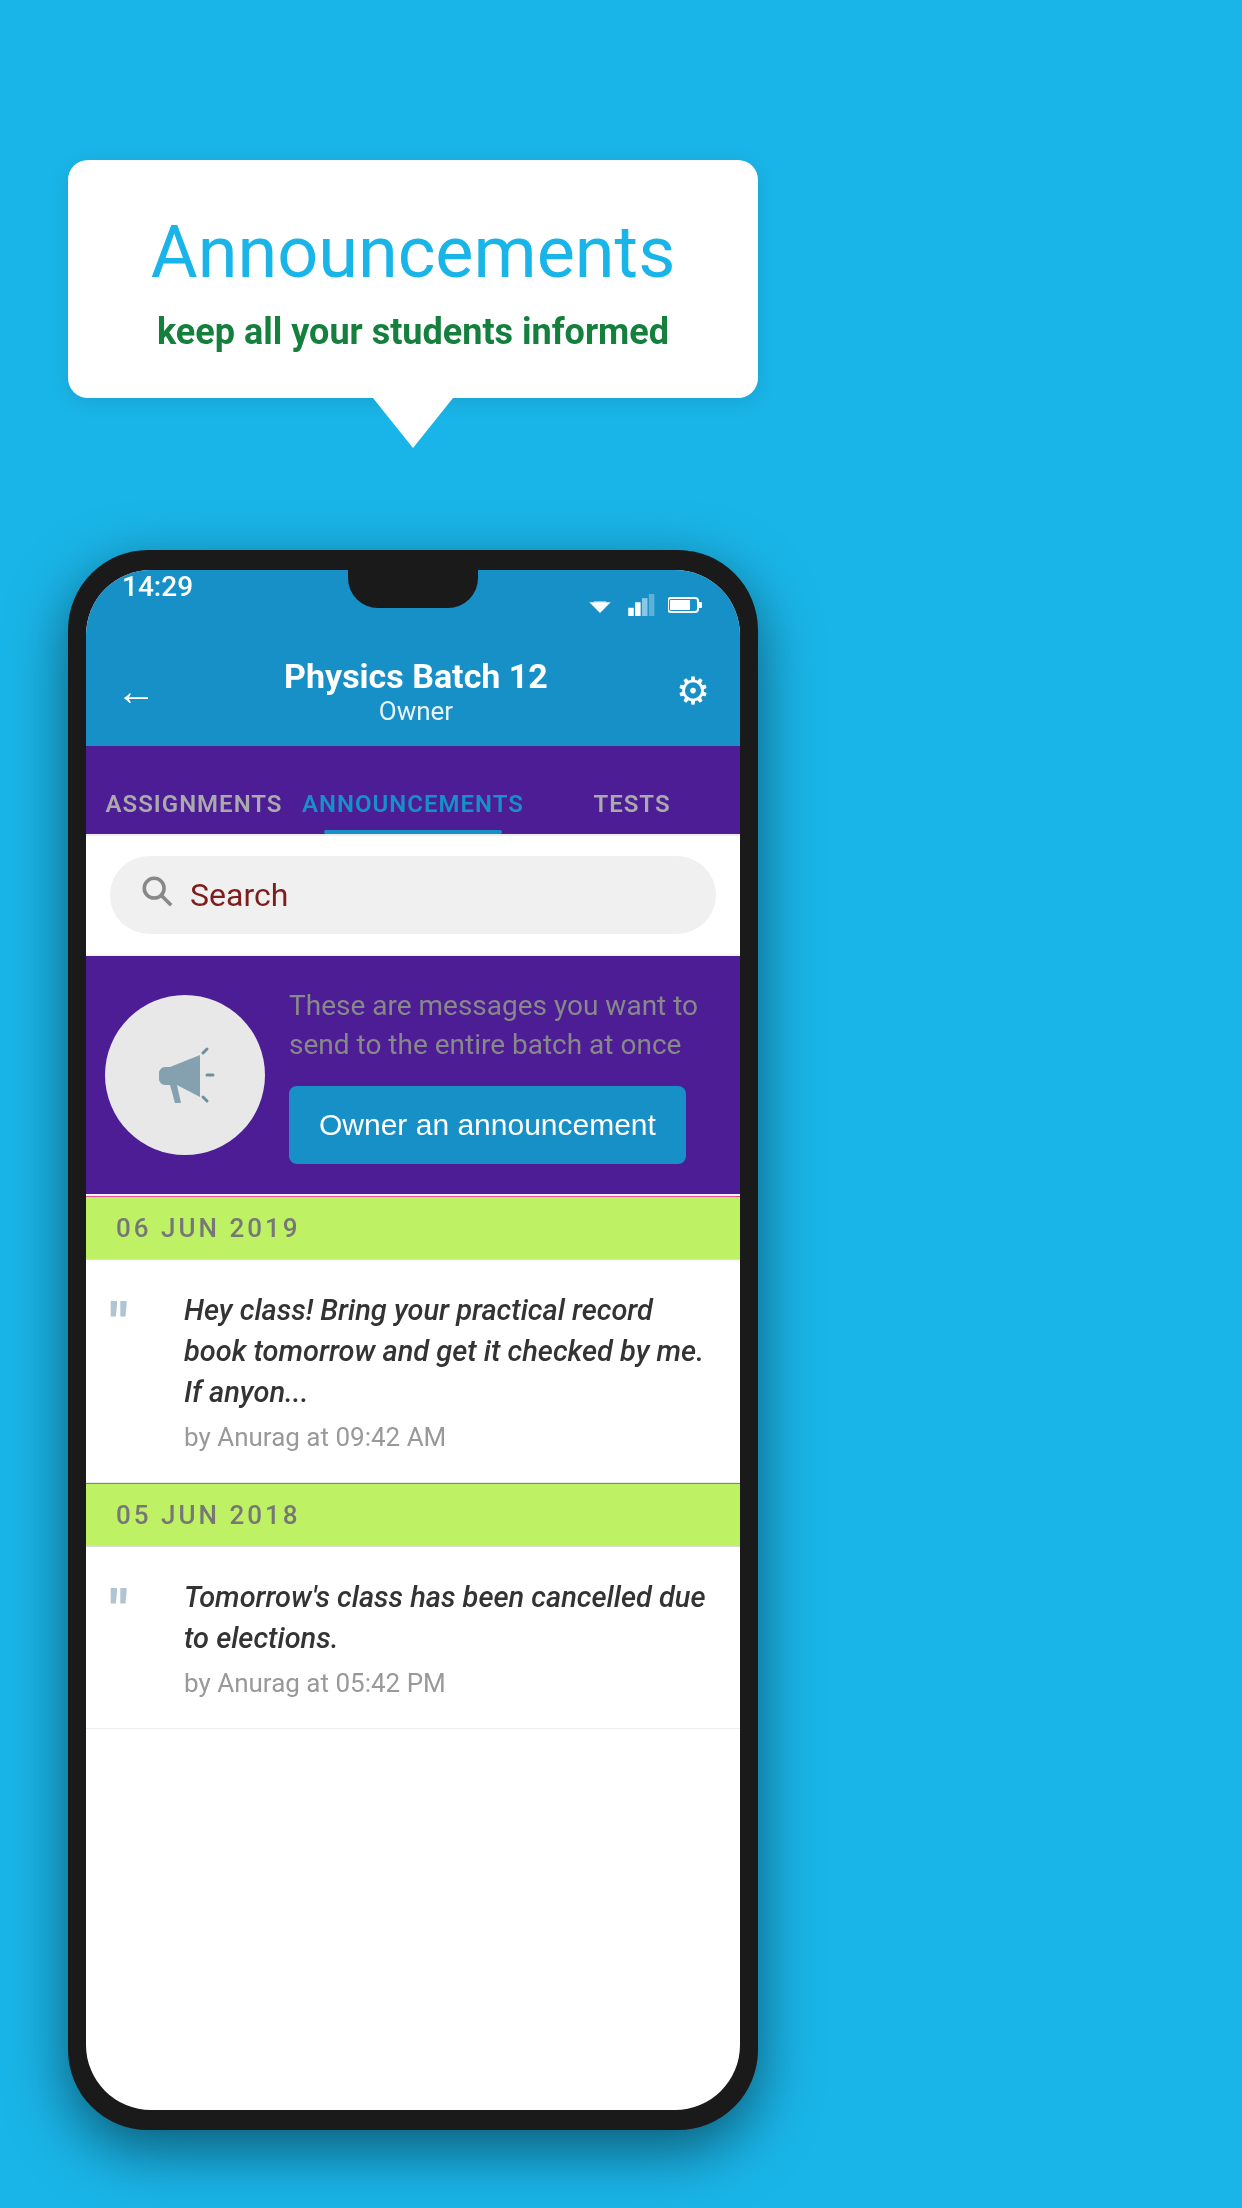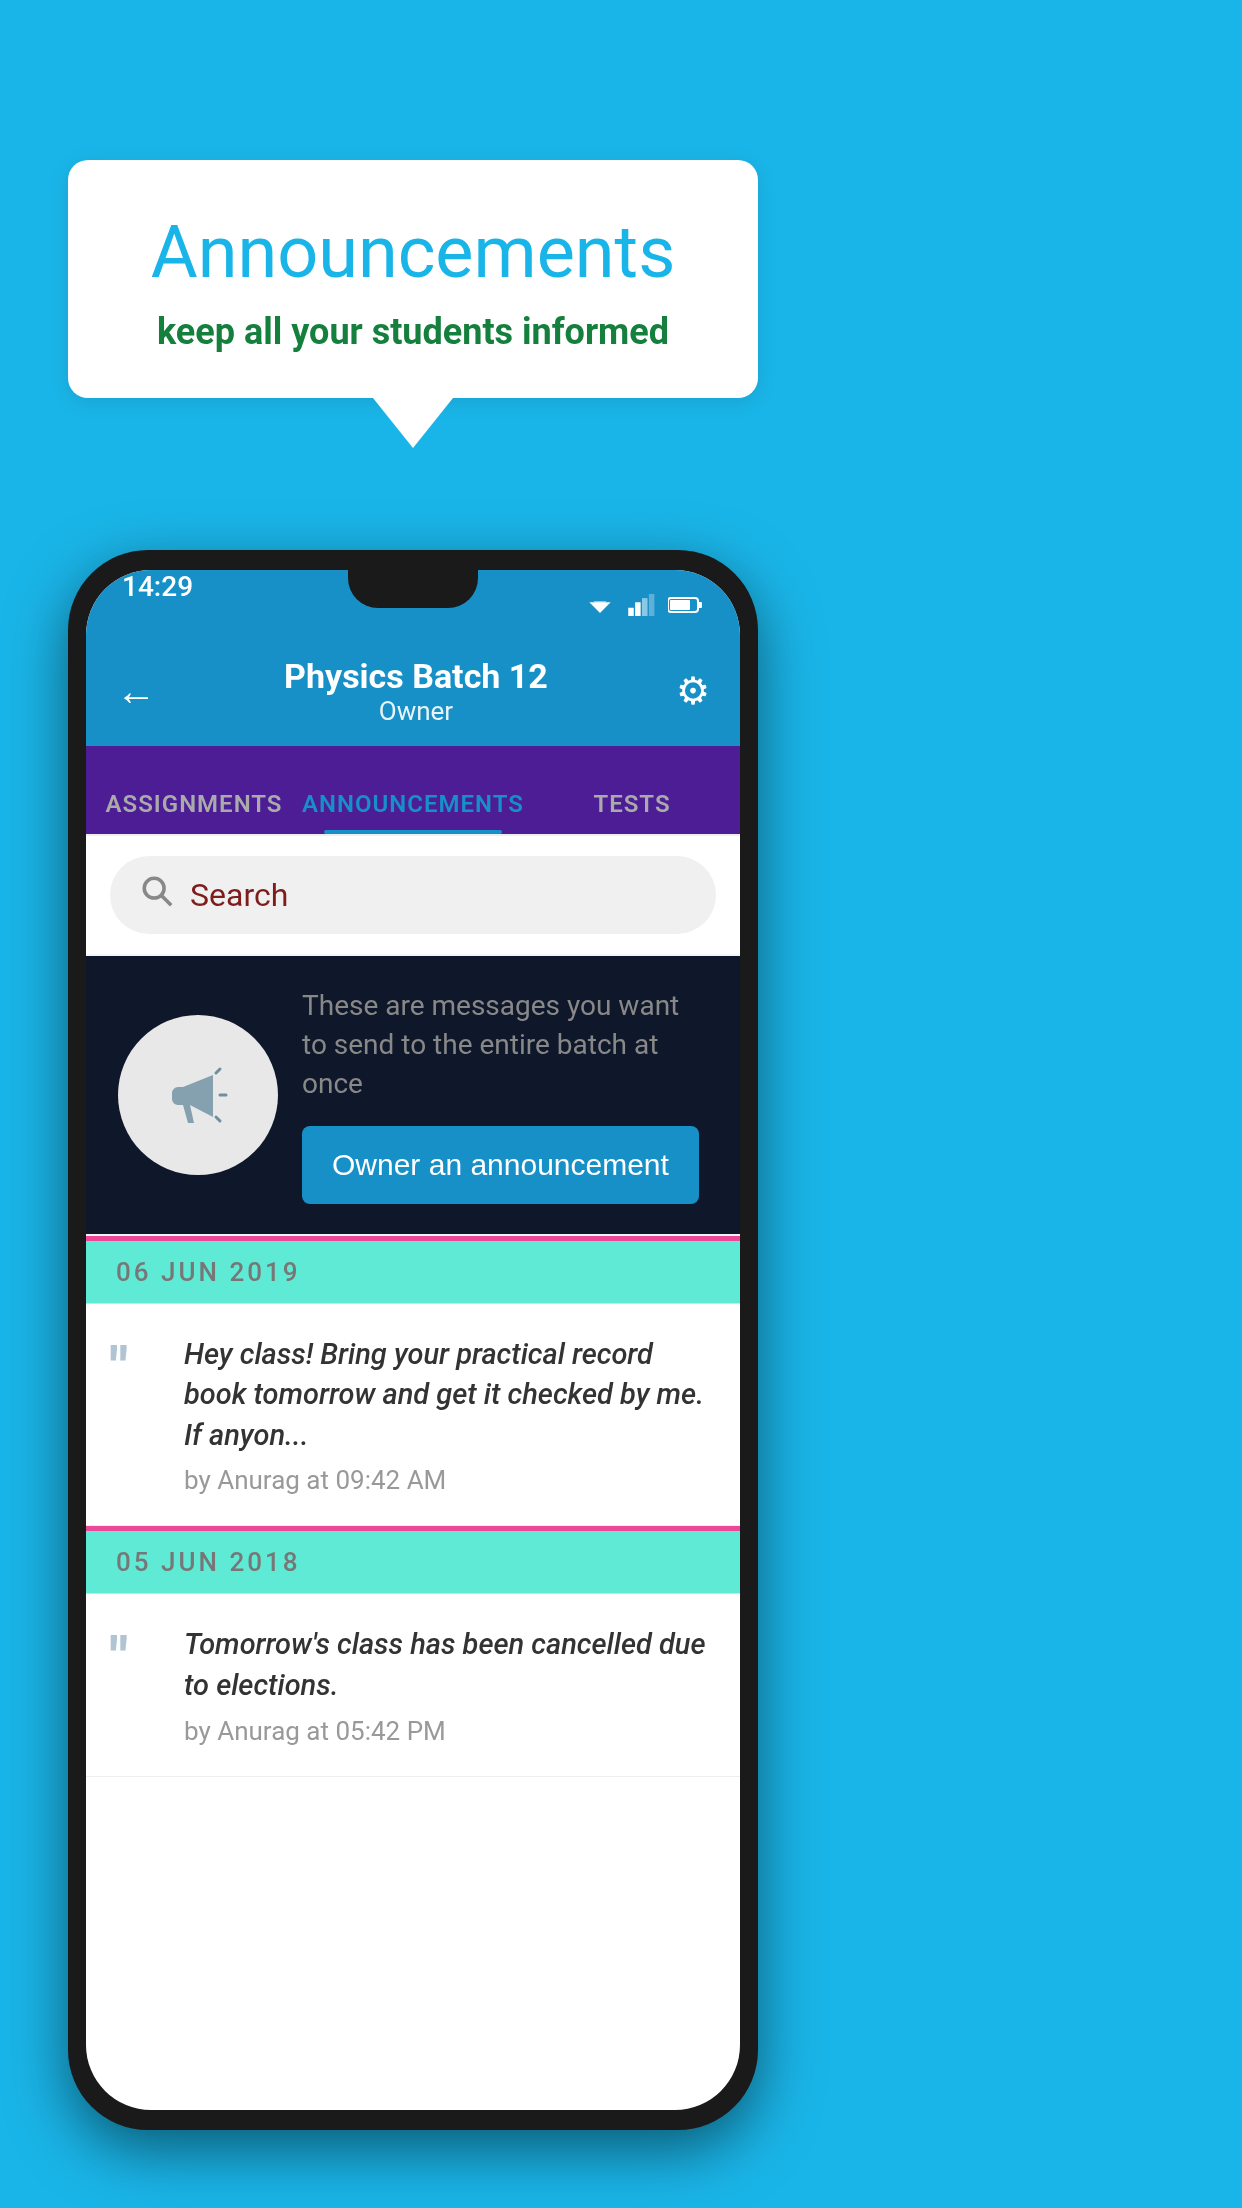--- a/index.html
+++ b/index.html
@@ -217,23 +217,23 @@
       color: #888;
       font-size: 34px;
     }
     .search-text {
       color: #7f1d1d;
       font-size: 32px;
     }
 
     
     .promo-card {
-      background: #0f172a;
+      background: #4c1d95;
       margin: 2px 0;
-      padding: 30px 32px;
+      padding: 30px 19px;
       display: flex;
       align-items: center;
       gap: 24px;
     }
     .promo-icon-circle {
       width: 160px;
       height: 160px;
       min-width: 160px;
       background: #e8e8e8;
       border-radius: 50%;
@@ -257,27 +257,27 @@
       border-radius: 8px;
       padding: 22px 30px;
       font-size: 30px;
       font-weight: 500;
       cursor: pointer;
       white-space: nowrap;
     }
 
     
     .date-separator {
-      background: #5eead4;
+      background: #bef264;
       padding: 16px 30px;
       font-size: 26px;
       color: #777;
       letter-spacing: 3px;
       font-weight: 500;
-      border-top: 5px solid #ec4899;
+      border-top: 1px solid #ec4899;
       border-bottom: 1px solid #ddd;
     }
 
     
     .announcement-item {
       background: white;
       padding: 30px 24px;
       display: flex;
       align-items: flex-start;
       gap: 24px;

